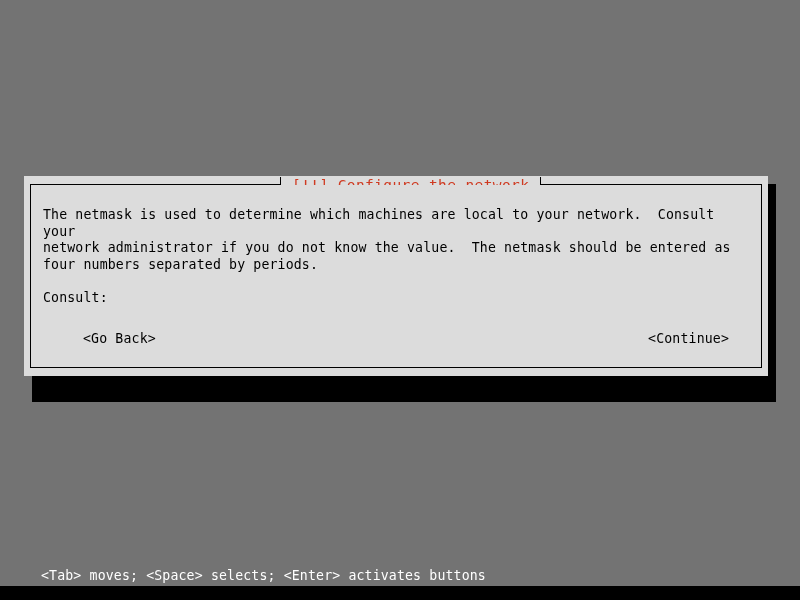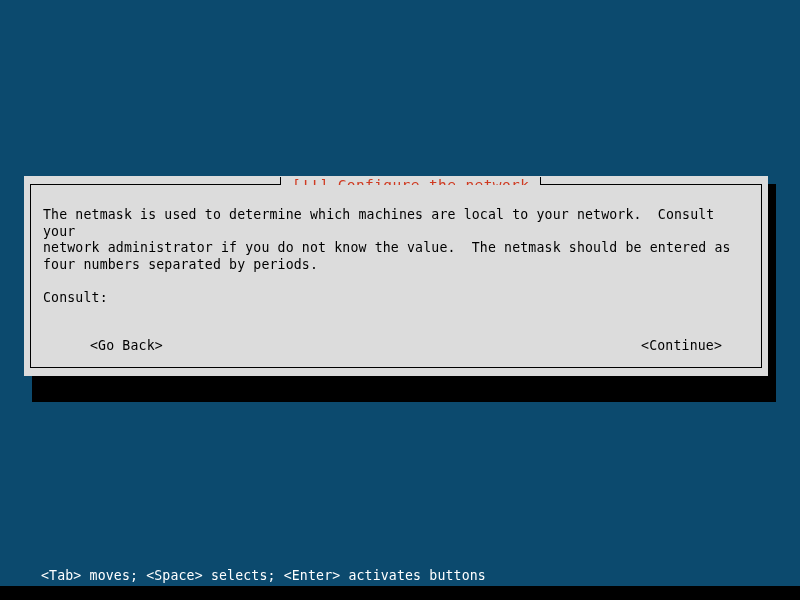--- a/index.html
+++ b/index.html
@@ -15,21 +15,21 @@
     overflow: hidden;
     position: relative;
   }
 
   
   #screen {
     position: absolute;
     inset: 0;
     width: 800px;
     height: 600px;
-    background: #0c4a6e;
+    background: #737373;
   }
 
   
   .dialog-shadow {
     position: absolute;
     left: 32px;
     top: 184px;
     width: 744px;
     height: 218px;
     background: #000000;
@@ -194,21 +194,21 @@
     top: 0;
     color: #000000;
     background: transparent;
     border: none;
     font-family: inherit;
     font-size: 13.2px;
     line-height: 20px;
     letter-spacing: 0.15px;
     white-space: pre;
     padding: 0;
-    margin: 15px;
+    margin: 8px;
     cursor: pointer;
   }
   .btn.go-back  { left: 32px; }
   .btn.continue { right: 20px; }
 
   
   .status-bar {
     position: absolute;
     left: 0;
     bottom: 14px;

